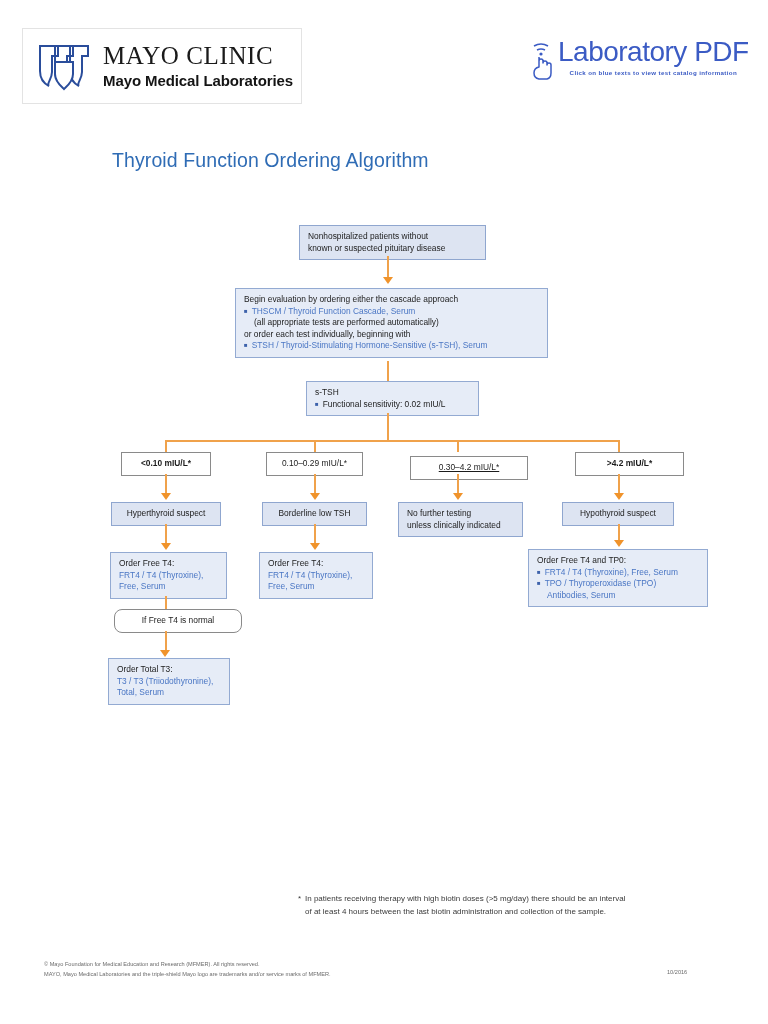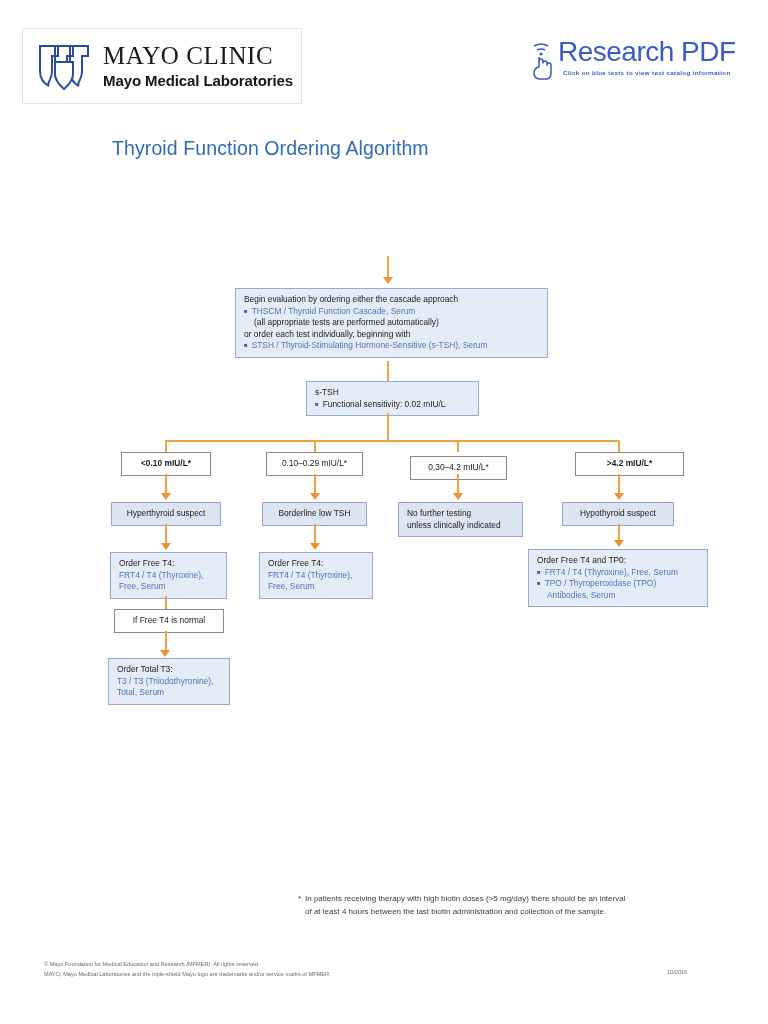--- a/index.html
+++ b/index.html
@@ -45,21 +45,21 @@
   .badge-title {
     font-size: 28px; color: #3b5bc4; letter-spacing: -0.5px;
     line-height: 1;
   }
   .badge-sub {
     font-size: 6.2px; font-weight: bold; color: #3b5bc4;
     letter-spacing: 0.35px; margin-top: 3px; text-align: center;
   }
 
   .page-title {
-    position: absolute; left: 112px; top: 137px;
+    position: absolute; left: 112px; top: 149px;
     font-size: 19.5px; color: #2f6cb5; letter-spacing: 0.1px;
   }
 
   
   .box {
     position: absolute;
     font-size: 8.4px;
     line-height: 11.6px;
     color: #1c1c1c;
     padding: 5px 8px 5px 8px;
@@ -123,27 +123,31 @@
   </div>
 
   <div class="clickable-badge">
     <svg class="hand-icon" viewBox="0 0 26 40">
       <path d="M6 6 q7 -4 14 0" fill="none" stroke="#3b5bc4" stroke-width="1.6"></path>
       <path d="M9 10 q4 -2 8 0" fill="none" stroke="#3b5bc4" stroke-width="1.6"></path>
       <circle cx="13" cy="14" r="1.6" fill="#3b5bc4"></circle>
       <path d="M11 17 v10 M11 27 q-5 1 -5 6 q0 5 5 6 h8 q4 -1 4 -6 v-8 q0 -2 -2 -2 q-2 0 -2 2 v-2 q0 -2 -2 -2 q-2 0 -2 2 v-2 q0 -2 -2 -2 q-2 0 -2 2 z" fill="#ffffff" stroke="#3b5bc4" stroke-width="1.5" stroke-linejoin="round"></path>
     </svg>
     <div class="badge-text">
-      <div class="badge-title">Research PDF</div>
+      <div class="badge-title">Laboratory PDF</div>
       <div class="badge-sub">Click on blue texts to view test catalog information</div>
     </div>
   </div>
 
   <div class="page-title">Thyroid Function Ordering Algorithm</div>
 
+  <div class="box blue" style="left:299px; top:225px; width:187px;">
+    <div>Nonhospitalized patients without</div>
+    <div>known or suspected pituitary disease</div>
+  </div>
   <div class="vline" style="left:387px; top:256px; height:22px;"></div>
   <div class="arrow" style="left:383px; top:277px;"></div>
 
   <div class="box bluelt" style="left:235px; top:288px; width:313px;">
     <div>Begin evaluation by ordering either the cascade approach</div>
     <div class="bullet-row">
       <span class="bl">■</span>
       <span class="link">THSCM / Thyroid Function Cascade, Serum</span>
     </div>
     <div class="indent">(all appropriate tests are performed automatically)</div>
@@ -169,21 +173,21 @@
   <div class="vline" style="left:314px; top:440px; height:12px;"></div>
   <div class="vline" style="left:457px; top:440px; height:12px;"></div>
   <div class="vline" style="left:618px; top:440px; height:12px;"></div>
 
   <div class="box white center" style="left:121px; top:452px; width:90px;font-weight:bold;">
     <span>&lt;0.10 mIU/L*</span>
   </div>
   <div class="box white center" style="left:266px; top:452px; width:97px;">
     <span>0.10–0.29 mIU/L*</span>
   </div>
-  <div class="box white center" style="left:410px; top:456px; width:97px;">
+  <div class="box white center" style="left:410px; top:456px; width:118px;text-decoration:underline;">
     <span>0.30–4.2 mIU/L*</span>
   </div>
   <div class="box white center" style="left:575px; top:452px; width:109px;font-weight:bold;">
     <span>&gt;4.2 mIU/L*</span>
   </div>
 
   <div class="vline" style="left:165px; top:474px; height:20px;"></div>
   <div class="arrow" style="left:161px; top:493px;"></div>
   <div class="vline" style="left:314px; top:474px; height:20px;"></div>
   <div class="arrow" style="left:310px; top:493px;"></div>
@@ -232,21 +236,21 @@
       <span class="link">FRT4 / T4 (Thyroxine), Free, Serum</span>
     </div>
     <div class="bullet-row">
       <span class="bl">■</span>
       <span class="link">TPO / Thyroperoxidase (TPO)</span>
     </div>
     <div class="indent link">Antibodies, Serum</div>
   </div>
 
   <div class="vline" style="left:165px; top:596px; height:13px;"></div>
-  <div class="box white center" style="left:114px; top:609px; width:110px;">
+  <div class="box white center" style="left:114px; top:609px; width:128px;border-radius:8px;">
     <span>If Free T4 is normal</span>
   </div>
   <div class="vline" style="left:165px; top:631px; height:20px;"></div>
   <div class="arrow" style="left:160px; top:650px;"></div>
 
   <div class="box bluelt" style="left:108px; top:658px; width:122px;">
     <div>Order Total T3:</div>
     <div class="link">T3 / T3 (Triiodothyronine),</div>
     <div class="link">Total, Serum</div>
   </div>

